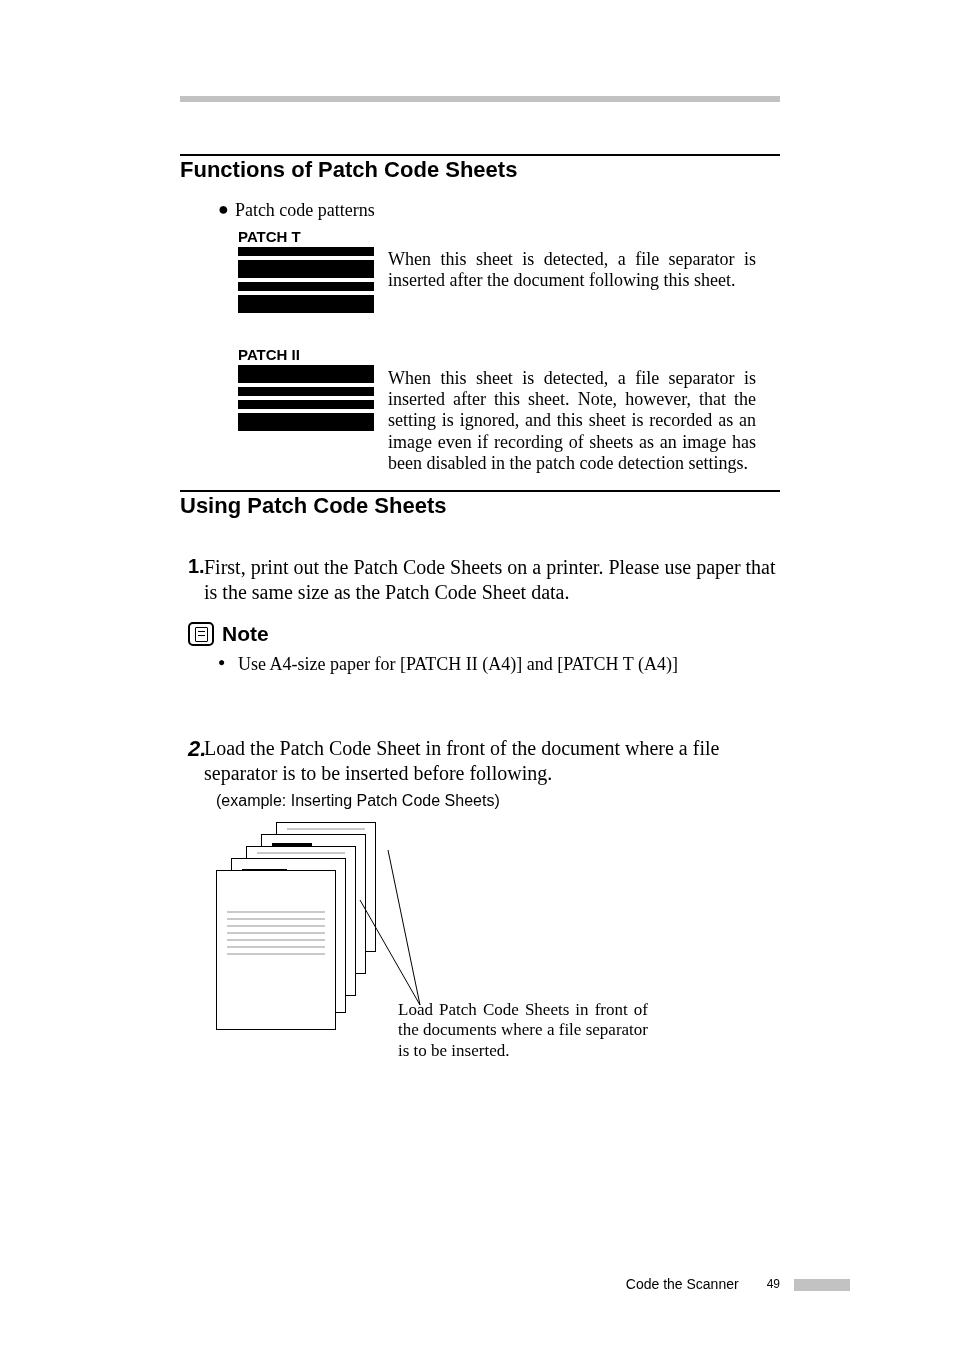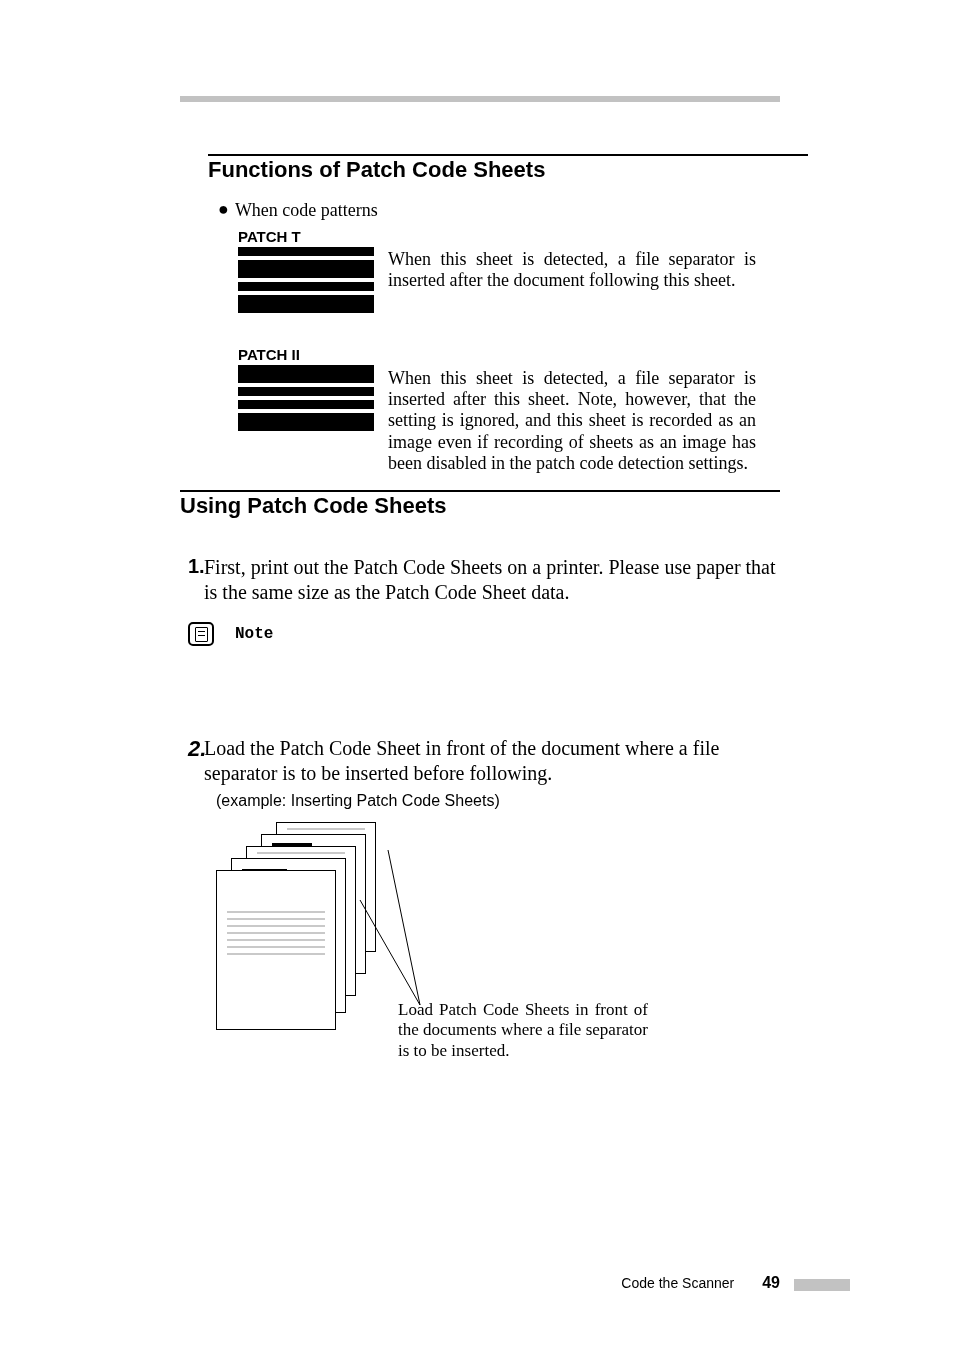--- a/index.html
+++ b/index.html
@@ -19,21 +19,21 @@
     height: 6px;
     background: #c2c2c2;
   }
   .section-title {
     font-family: Arial, Helvetica, sans-serif;
     font-weight: bold;
     font-size: 22px;
     border-top: 2px solid #000;
     padding-top: 1px;
   }
-  .sec1 { position: absolute; top: 154px; left: 180px; width: 600px; margin-left: 28px; }
+  .sec1 { position: absolute; top: 154px; left: 180px; width: 600px; }
   .bullet-line {
     position: absolute;
     font-size: 18px;
     top: 199px; left: 218px;
   }
   .bullet-dot { font-size: 18px; margin-right: 6px; vertical-align: 1px; }
   .label-patch {
     font-family: Arial, Helvetica, sans-serif;
     font-weight: bold;
     font-size: 15px;
@@ -110,24 +110,23 @@
     border-radius: 1px;
     position: relative;
   }
   .note-icon-inner::before,
   .note-icon-inner::after {
     content:""; position:absolute; left:2px; right:2px; height:1.5px; background:#000;
   }
   .note-icon-inner::before { top:3px; }
   .note-icon-inner::after { top:7px; }
   .note-word {
-    font-family: Liberation Mono, monospace;
+    font-family: Liberation Sans, sans-serif;
     font-weight: bold;
-    font-size: 16px;
-    margin-left: 13px;
+    font-size: 21px;
   }
   .note-list {
     margin-left: 30px;
     font-size: 18px;
     line-height: 1.4;
   }
   .note-list li { list-style: none; position: relative; padding-left: 20px; }
   .note-list li::before {
     content:"●"; position:absolute; left:0; top:2px; font-size:12px;
   }
@@ -176,39 +175,39 @@
     bottom: 56px;
     left: 180px;
     width: 600px;
     display: flex;
     justify-content: flex-end;
     align-items: center;
     gap: 28px;
     font-family: Arial, Helvetica, sans-serif;
   }
   .footer-text { font-size: 14px; }
-  .footer-num { font-weight: bold; font-size: 16px; }
+  .footer-num { font-weight: normal; font-size: 12px; }
   .footer-bar {
     position: absolute;
     right: -70px;
     width: 56px;
     height: 12px;
     background: #c2c2c2;
     bottom: 1px;
   }
 </style>
 </head>
 <body>
 
 <div class="top-rule"></div>
 
 <div class="section-title sec1">Functions of Patch Code Sheets</div>
 
 <div class="bullet-line">
-  <span class="bullet-dot">●</span><span>When code patterns</span>
+  <span class="bullet-dot">●</span><span>Patch code patterns</span>
 </div>
 
 <div class="label-patch lbl-t">PATCH T</div>
 <div class="pt pt1"></div>
 <div class="pt pt2"></div>
 <div class="pt pt3"></div>
 <div class="pt pt4"></div>
 <div class="desc desc-t">When this sheet is detected, a file separator is inserted after the document following this sheet.</div>
 
 <div class="label-patch lbl-ii">PATCH II</div>
@@ -226,20 +225,21 @@
 </div>
 
 <div class="note-block">
   <div class="note-head">
     <div class="note-icon">
         <div class="note-icon-inner"></div>
       </div>
     <div class="note-word">Note</div>
   </div>
   <ul class="note-list">
+    <li>Use A4-size paper for [PATCH II (A4)] and [PATCH T (A4)]</li>
   </ul>
 </div>
 
 <div class="step step2">
   <div class="step-num italic">2.</div>
   <div class="step-text">Load the Patch Code Sheet in front of the document where a file separator is to be inserted before following.</div>
 </div>
 
 <div class="example-title">(example: Inserting Patch Code Sheets)</div>
 

